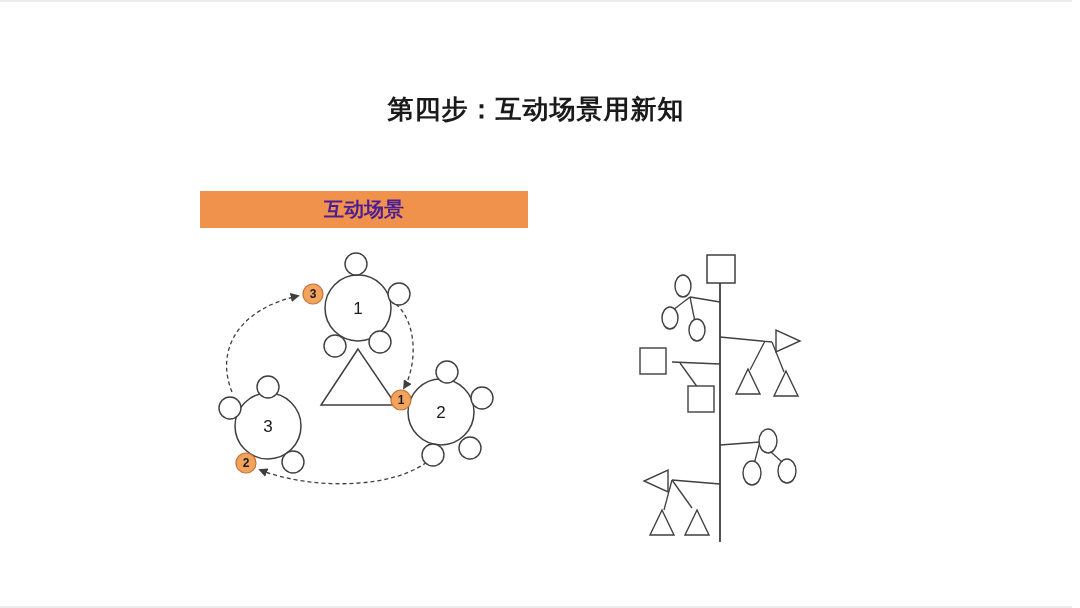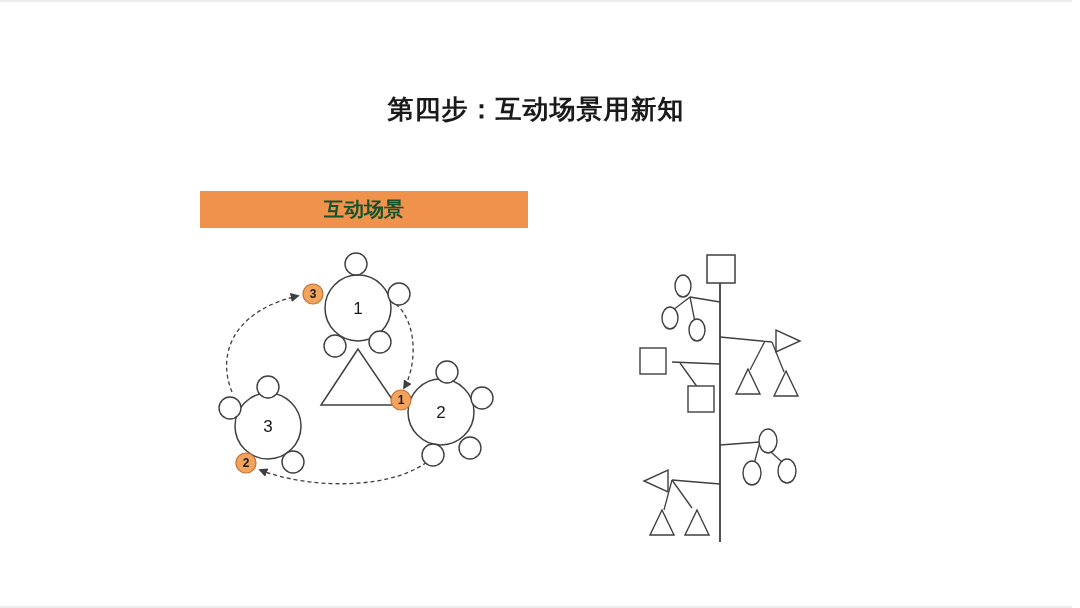--- a/index.html
+++ b/index.html
@@ -24,21 +24,21 @@
     font-weight:bold;
     color:#1a1a1a;
     letter-spacing:1px;
   }
   .panel-header {
     position:absolute;
     top:189px;
     width:328px; height:37px;
     display:flex; align-items:center; justify-content:center;
     font-size:20px; font-weight:bold;
-    color:#14532d;
+    color:#4c1d95;
   }
   .panel-header.left  { left:200px; }
   .panel-header.right { left:553px; }
   svg.diagram { position:absolute; overflow:visible; }
   .diagram-left  { left:200px; top:240px; }
   .diagram-right { left:560px; top:240px; }
   svg text {
     font-family:"Liberation Sans","DejaVu Sans",sans-serif;
     fill:#1a1a1a;
   }

